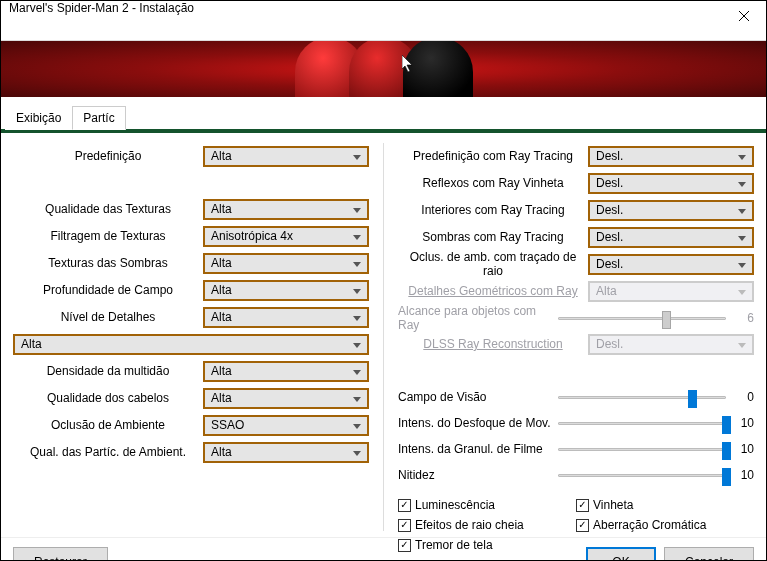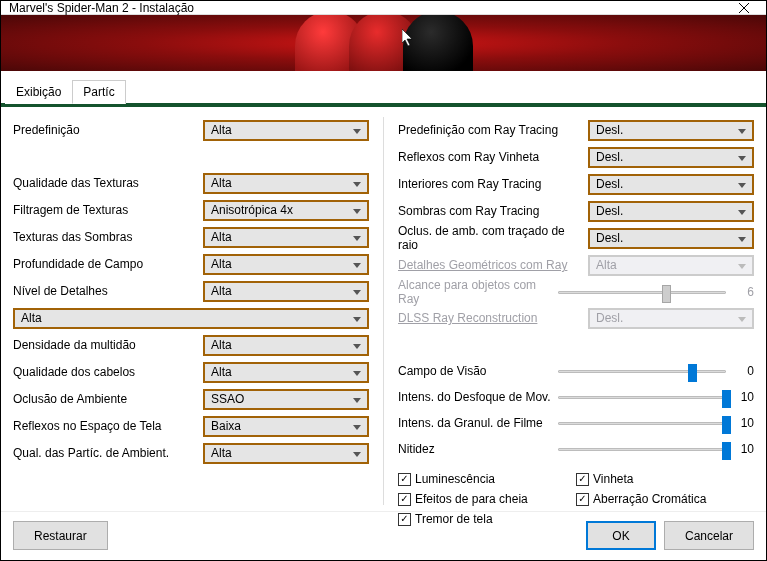--- a/index.html
+++ b/index.html
@@ -1,34 +1,34 @@
 <!DOCTYPE html>
 <html><head>
 <meta charset="utf-8">
 <style>
 * { box-sizing: border-box; margin: 0; padding: 0; }
 body { font-family: "Segoe UI", Tahoma, sans-serif; font-size: 12px; background: #fff; width: 767px; height: 561px; overflow: hidden; border: 1px solid #000; }
-.titlebar { height: 14px; display: flex; align-items: center; padding: 0 0 0 8px; background: #fff; border-bottom: 1px solid #ddd; }
+.titlebar { height: 40px; display: flex; align-items: flex-start; padding: 0 0 0 8px; background: #fff; border-bottom: 1px solid #ddd; }
 .titlebar .title { flex: 1; font-size: 12px; }
 .titlebar .close { width: 45px; height: 30px; display: flex; align-items: center; justify-content: center; font-size: 14px; cursor: pointer; }
 .hero { height: 56px; background: radial-gradient(ellipse at center, #d01515 0%, #8a0d0d 45%, #4a0707 100%); display: flex; justify-content: center; align-items: flex-end; overflow: hidden; position: relative; }
 .hero .char { width: 70px; height: 70px; border-radius: 50% 50% 0 0; margin: 0 -8px -10px; position: relative; }
 .hero .c1 { background: radial-gradient(circle at 40% 30%, #ff3b3b 0%, #9a1515 70%); }
 .hero .c2 { background: radial-gradient(circle at 40% 30%, #e82c2c 0%, #801010 70%); }
 .hero .c3 { background: radial-gradient(circle at 40% 30%, #2b2b2b 0%, #000 70%); }
 .hero .cursor { position: absolute; top: 14px; left: 50%; transform: translateX(18px); width: 14px; height: 18px; pointer-events: none; }
 .tabs { display: flex; padding: 8px 4px 0; border-bottom: 4px solid #14532d; }
 .tab { padding: 4px 10px; border: 1px solid transparent; border-bottom: none; cursor: pointer; position: relative; top: 1px; background: #fff; }
 .tab.active { border-color: #ccc; border-bottom: 1px solid #fff; }
 .content { display: flex; padding: 10px 12px 6px; height: 404px; }
 .col { flex: 1; }
 .col.left { border-right: 1px solid #ddd; padding-right: 14px; }
 .col.right { padding-left: 14px; }
 .row { display: flex; align-items: center; height: 26px; margin-bottom: 1px; }
-.row .lbl { width: 190px; font-size: 12px; }
+.row .lbl { width: 190px; font-size: 12px; text-align: center; }
 .row.disabled .lbl, .row.disabled .val { color: #a0a0a7; text-decoration: underline; }
 .sel { flex: 1; height: 21px; background: #e5e5e5; border: 2px solid #a16207; display: flex; align-items: center; padding: 0 6px; position: relative; cursor: pointer; font-size: 12px; }
 .sel.disabled { background: #f0f0f3; border-color: #ccc; color: #a0a0a7; cursor: default; }
 .sel::after { content: ""; position: absolute; right: 6px; top: 7px; border-left: 4px solid transparent; border-right: 4px solid transparent; border-top: 5px solid #555; }
 .sel.disabled::after { border-top-color: #bbb; }
 .spacer { height: 26px; }
 .slider-row { display: flex; align-items: center; height: 26px; }
 .slider-row .lbl { width: 160px; }
 .slider-track { flex: 1; height: 3px; background: linear-gradient(to bottom, #d0d0d0, #e8e8e8); border: 1px solid #bcbcbc; border-radius: 1px; position: relative; margin: 0 8px 0 0; }
 .slider-thumb { position: absolute; top: -7px; width: 9px; height: 18px; background: #0078d7; cursor: pointer; }
@@ -126,26 +126,20 @@
           <span>Alta</span>
         </div>
       </div>
     <div class="row">
         <div class="lbl">Oclusão de Ambiente</div>
         <div class="sel">
           <span>SSAO</span>
         </div>
       </div>
     <div class="row">
-        <div class="lbl">Reflexos no Espaço de Tela</div>
-        <div class="sel">
-          <span>Baixa</span>
-        </div>
-      </div>
-    <div class="row">
         <div class="lbl">Qual. das Partíc. de Ambient.</div>
         <div class="sel">
           <span>Alta</span>
         </div>
       </div>
   </div>
 
   <div class="col right">
     <div class="row">
         <div class="lbl">Predefinição com Ray Tracing</div>
@@ -227,21 +221,21 @@
       </div>
     <div style="height:6px"></div>
     <div class="check-row">
       <div class="check-col">
         <div class="chk">
             <div class="box">✓</div>
             <span>Luminescência</span>
           </div>
         <div class="chk">
             <div class="box">✓</div>
-            <span>Efeitos de para cheia</span>
+            <span>Efeitos de raio cheia</span>
           </div>
         <div class="chk">
             <div class="box">✓</div>
             <span>Tremor de tela</span>
           </div>
       </div>
       <div class="check-col">
         <div class="chk">
             <div class="box">✓</div>
             <span>Vinheta</span>

